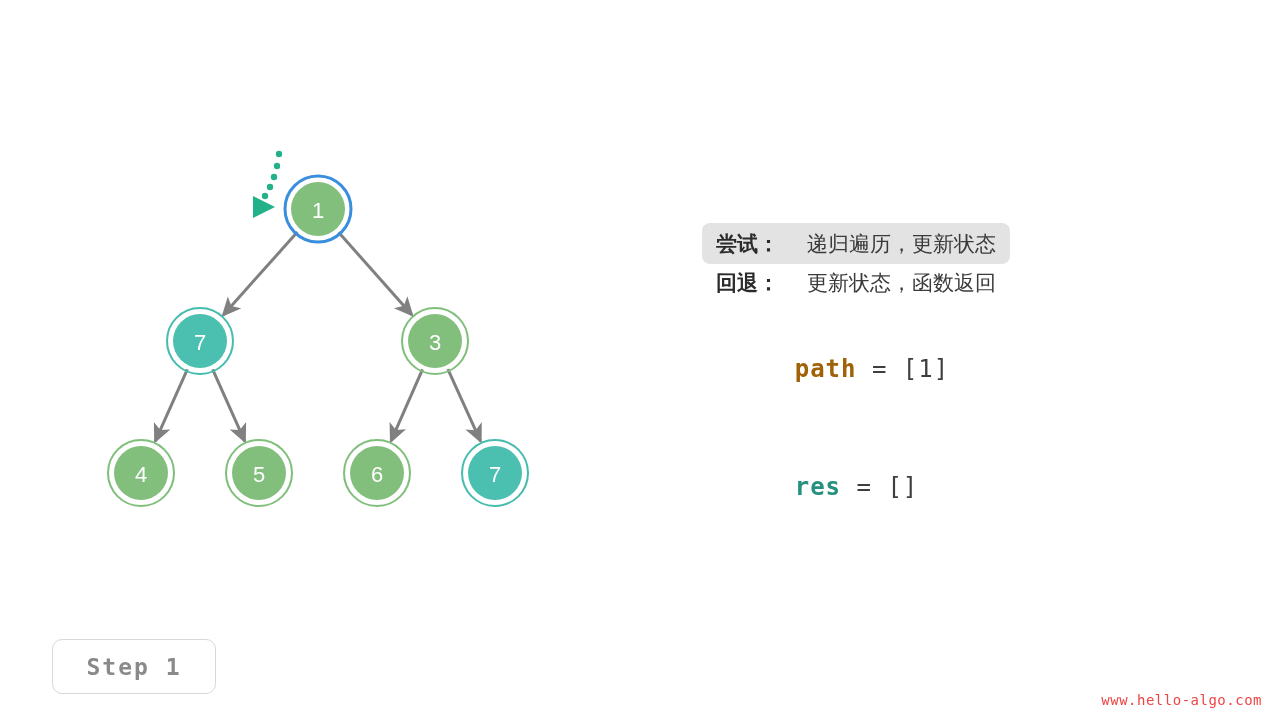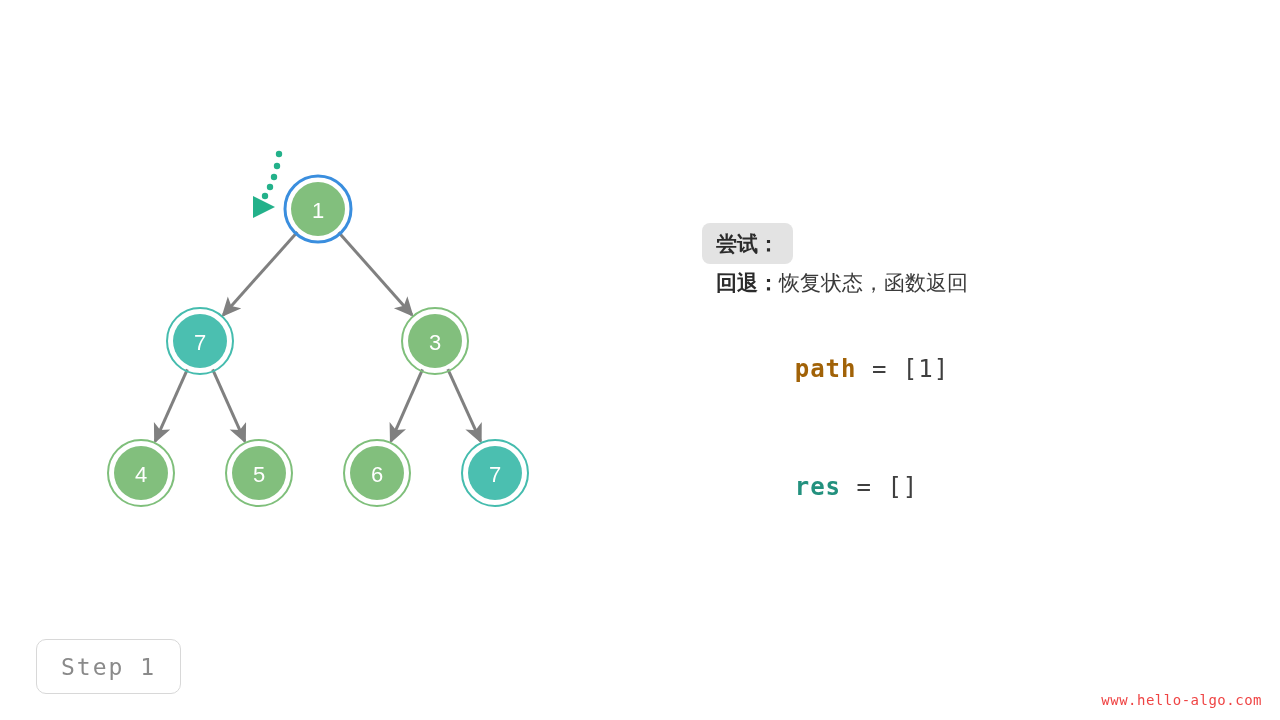--- a/index.html
+++ b/index.html
@@ -49,20 +49,21 @@
 
   .info-line {
     font-family: "Liberation Sans", "DejaVu Sans", sans-serif;
     font-size: 21px;
     color: #333333;
     line-height: 1.0;
     height: 29px;
     display: flex;
     align-items: center;
     white-space: nowrap;
+    gap: 28px;
   }
 
   .info-line.highlighted {
     background: #e3e3e3;
     border-radius: 8px;
   }
 
   .info-row {
     position: absolute;
     left: 0;
@@ -94,33 +95,33 @@
   .code-line.c0 { top: 113px; }
   .code-line.c1 { top: 231px; }
 
   .var-path { color: #a16207; font-weight: bold; }
   .var-res  { color: #23917e; font-weight: bold; }
   .code-rest { color: #3f3f3f; }
 
   
   #step-badge {
     position: absolute;
-    left: 36px;
+    left: 52px;
     top: 639px;
-    width: 145px;
+    width: 164px;
     height: 55px;
     border: 1.5px solid #d8d8d8;
     border-radius: 10px;
     background: #ffffff;
     display: flex;
     align-items: center;
     justify-content: center;
     font-family: "DejaVu Sans Mono", "Liberation Mono", monospace;
     font-size: 23px;
-    font-weight: normal;
+    font-weight: bold;
     letter-spacing: 2px;
     color: #8a8a8a;
     box-sizing: border-box;
   }
 
   
   #watermark {
     position: absolute;
     right: 18px;
     bottom: 12px;
@@ -195,27 +196,28 @@
         <circle cx="265" cy="196" r="3.2" fill="#23b18a"></circle>
         <path d="M 253 196 L 275 207 L 253 218 Z" fill="#23b18a"></path>
       </g>
   </svg>
 
   <div id="info-panel">
 
     <div class="info-row r0">
       <div class="info-line highlighted" style="padding:6px 14px; border-radius:8px;">
         <span class="line-label">尝试：</span>
+        <span class="line-text">递归遍历，更新状态</span>
       </div>
     </div>
 
     <div class="info-row r1">
       <div class="info-line" style="padding:6px 14px;">
         <span class="line-label">回退：</span>
-        <span class="line-text">恢复状态，函数返回</span>
+        <span class="line-text">更新状态，函数返回</span>
       </div>
     </div>
 
     <div class="code-line c0">
       <span class="var-path">path</span><span class="code-rest"> = [1]</span>
     </div>
 
     <div class="code-line c1">
       <span class="var-res">res</span><span class="code-rest"> = []</span>
     </div>

